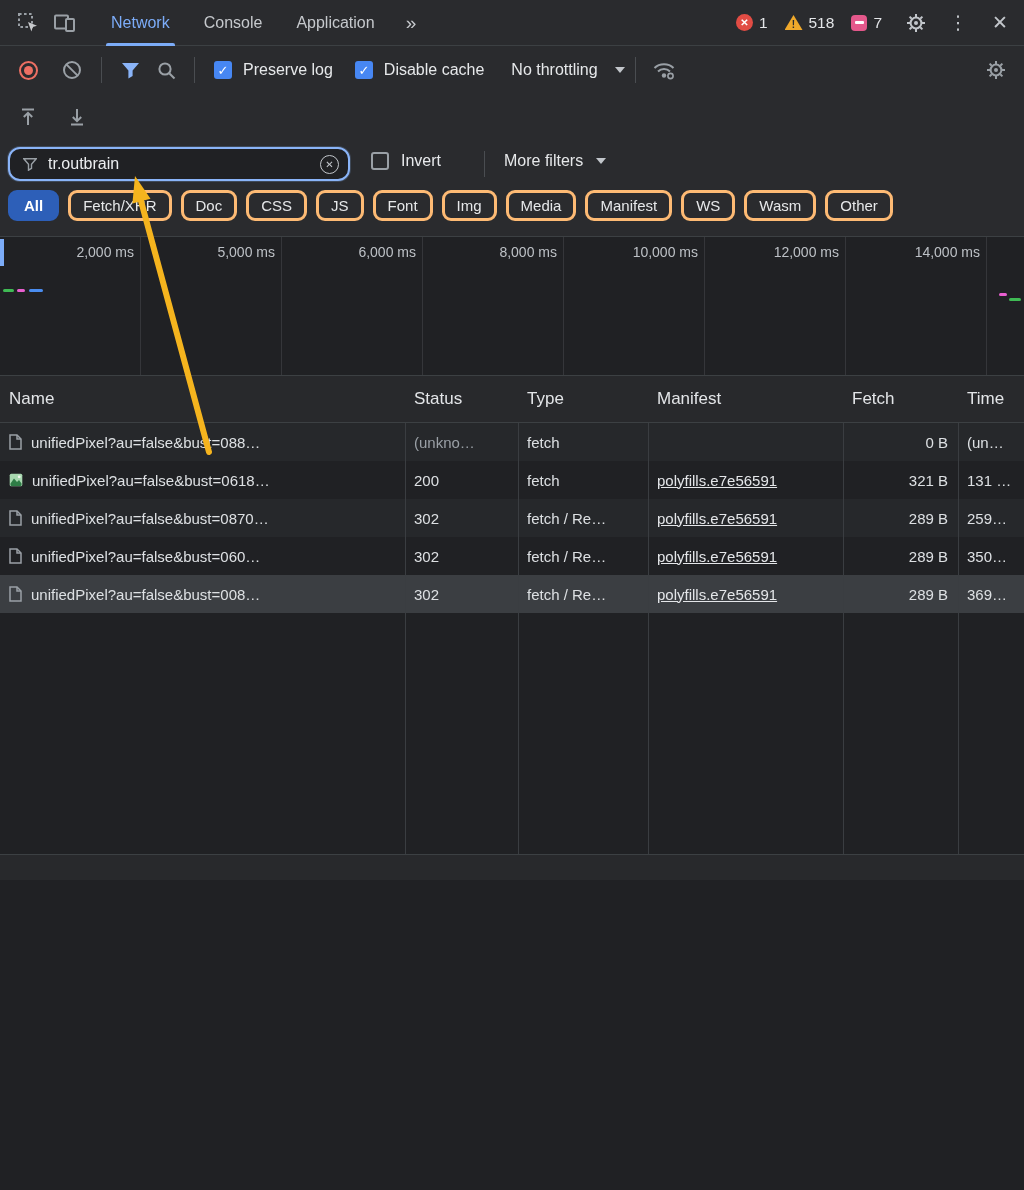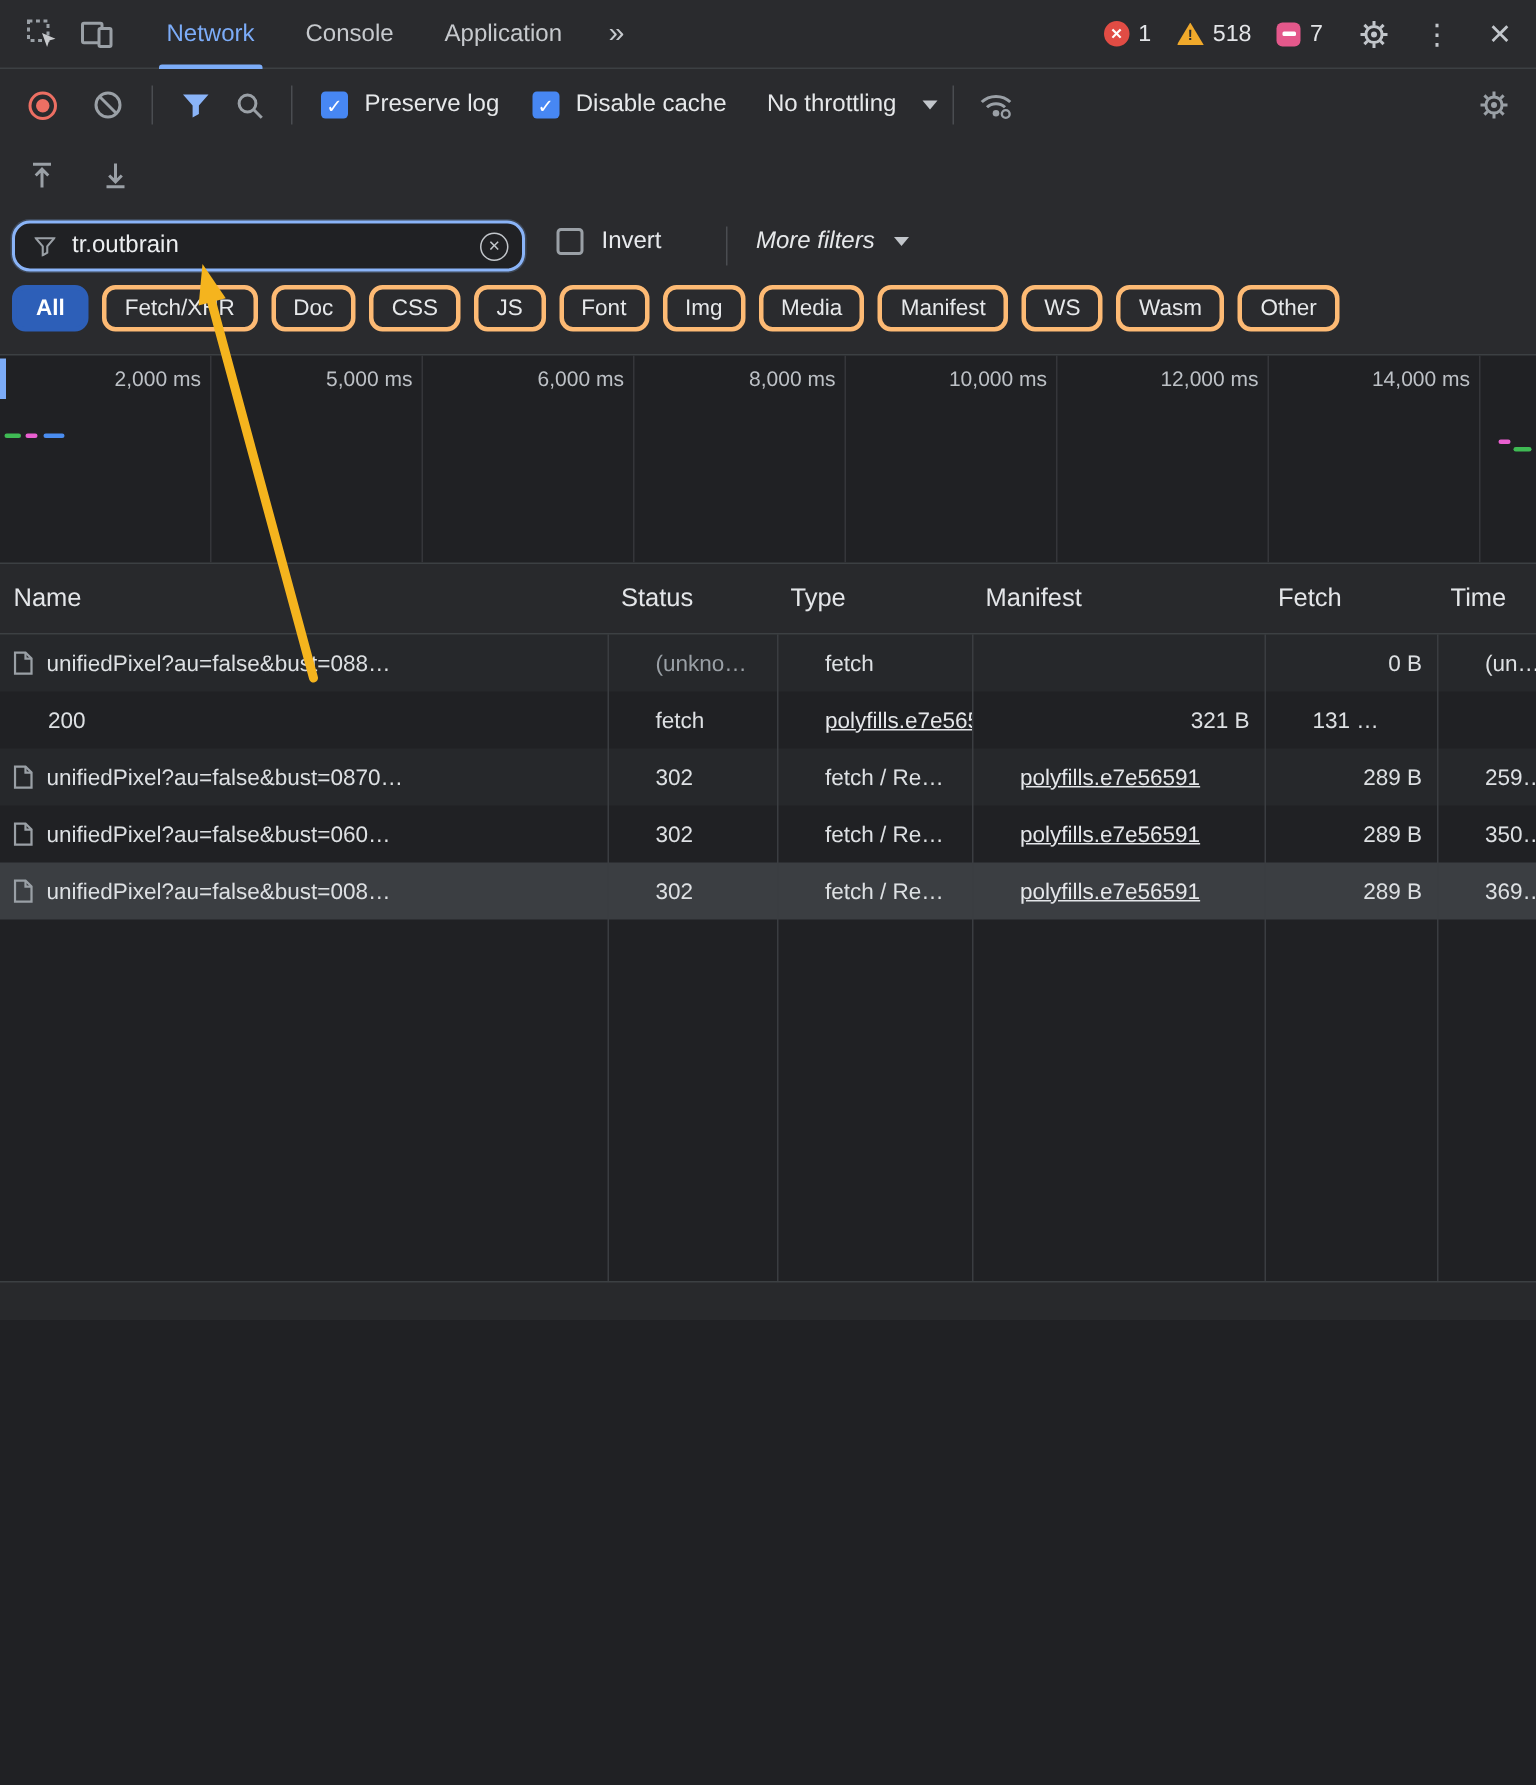--- a/index.html
+++ b/index.html
@@ -71,21 +71,21 @@
   .filter-box { position:absolute; left:8px; top:7px; width:342px; height:34px;
                 border:2px solid #8ab4f8; border-radius:12px; background:#202124;
                 display:flex; align-items:center; padding:0 9px 0 13px;
                 box-shadow:0 0 0 1px rgba(138,180,248,.22); }
   .filter-text { margin-left:11px; font-size:16px; color:#eceef0; }
   .clear-x { margin-left:auto; width:19px; height:19px; border:1.5px solid #c2c6cb; border-radius:50%;
              color:#c2c6cb; font-size:10px; display:flex; align-items:center; justify-content:center; }
   .invert { position:absolute; left:371px; top:12px; display:flex; align-items:center; gap:12px; font-size:16px; }
   .frdiv { position:absolute; left:484px; top:11px; width:1px; height:26px; background:#4a4d51; }
   .morefilters { position:absolute; left:504px; top:12px; display:flex; align-items:center; gap:13px;
-                 font-size:16px; color:#e6e8ea;font-style:italic; }
+                 font-size:16px; color:#e6e8ea; }
 
   
   .pills { position:absolute; top:190px; left:8px; display:flex; gap:9px; align-items:center; }
   .pill { height:31px; padding:0 12px; border:3px solid #fdba74; border-radius:9px;
           display:flex; align-items:center; font-size:15px; color:#e6e8ea; white-space:nowrap; }
   .pill.selected { background:#2d5fb8; border-color:#2d5fb8; color:#fff; font-weight:600; padding:0 13px; }
 
   
   .overview { position:absolute; top:236px; left:0; right:0; height:139px;
               background:#202124; border-top:1px solid #3c4043; }
@@ -100,21 +100,21 @@
   .col-div { position:absolute; top:0; bottom:0; width:1px; background:#3a3d41; }
   .thead, .trow { display:grid; grid-template-columns:405px 113px 130px 195px 115px 66px; }
   .thead { height:47px; align-items:center; border-bottom:1px solid #3c4043;
            font-size:17px; color:#e3e5e8; background:#28292c; position:relative; }
   .thead > div { padding-left:9px; }
   .trow { height:38px; align-items:center; font-size:15px; color:#dde0e3; }
   .tbody .trow:nth-child(odd) { background:#26282b; }
   .tbody .trow.hovered { background:#3b3e42; }
   .c-name { display:flex; align-items:center; gap:9px; padding-left:9px;
             overflow:hidden; white-space:nowrap; }
-  .c-status, .c-type, .c-init, .c-time { padding-left:9px; overflow:hidden; white-space:nowrap;margin-left:23px; }
+  .c-status, .c-type, .c-init, .c-time { padding-left:9px; overflow:hidden; white-space:nowrap; }
   .c-size { text-align:right; padding-right:10px; white-space:nowrap; }
   .muted { color:#9aa0a6; }
   .init-link { text-decoration:underline; color:#e4e6e9; cursor:pointer; }
   .fileicon { flex:none; display:flex; }
 
   
   .statusbar { position:absolute; left:0; right:0; bottom:0; height:26px;
                background:#28292c; border-top:1px solid #3c4043; }
 
   
@@ -375,20 +375,30 @@
           <span>unifiedPixel?au=false&amp;bust=088…</span>
         </div>
         <div class="c-status muted">(unkno…</div>
         <div class="c-type">fetch</div>
         <div class="c-init"></div>
         <div class="c-size">0 B</div>
         <div class="c-time">(un…</div>
       </div>
 
       <div class="trow">
+        <div class="c-name">
+          <span class="fileicon">
+            <svg width="14" height="14" viewBox="0 0 14 14">
+              <rect x="0.7" y="0.7" width="12.6" height="12.6" rx="1.6" fill="#a8d8b0"></rect>
+              <path d="M1.5 10.5 L5 5.5 L8 9 L10 7 L12.5 10.5 V12 a1 1 0 0 1 -1 1 H2.5 a1 1 0 0 1 -1 -1 Z" fill="#2e7d46"></path>
+              <circle cx="10.2" cy="3.8" r="1.4" fill="#f2f7ee"></circle>
+            </svg>
+          </span>
+          <span>unifiedPixel?au=false&amp;bust=0618…</span>
+        </div>
         <div class="c-status">200</div>
         <div class="c-type">fetch</div>
         <div class="c-init"><span class="init-link">polyfills.e7e56591</span></div>
         <div class="c-size">321 B</div>
         <div class="c-time">131 …</div>
       </div>
 
       <div class="trow">
         <div class="c-name">
           <span class="fileicon">

